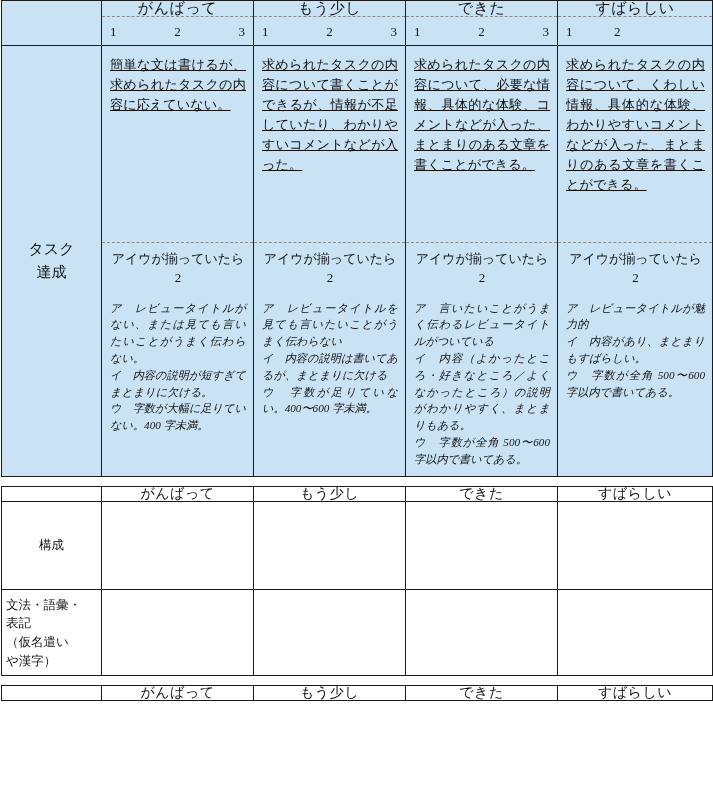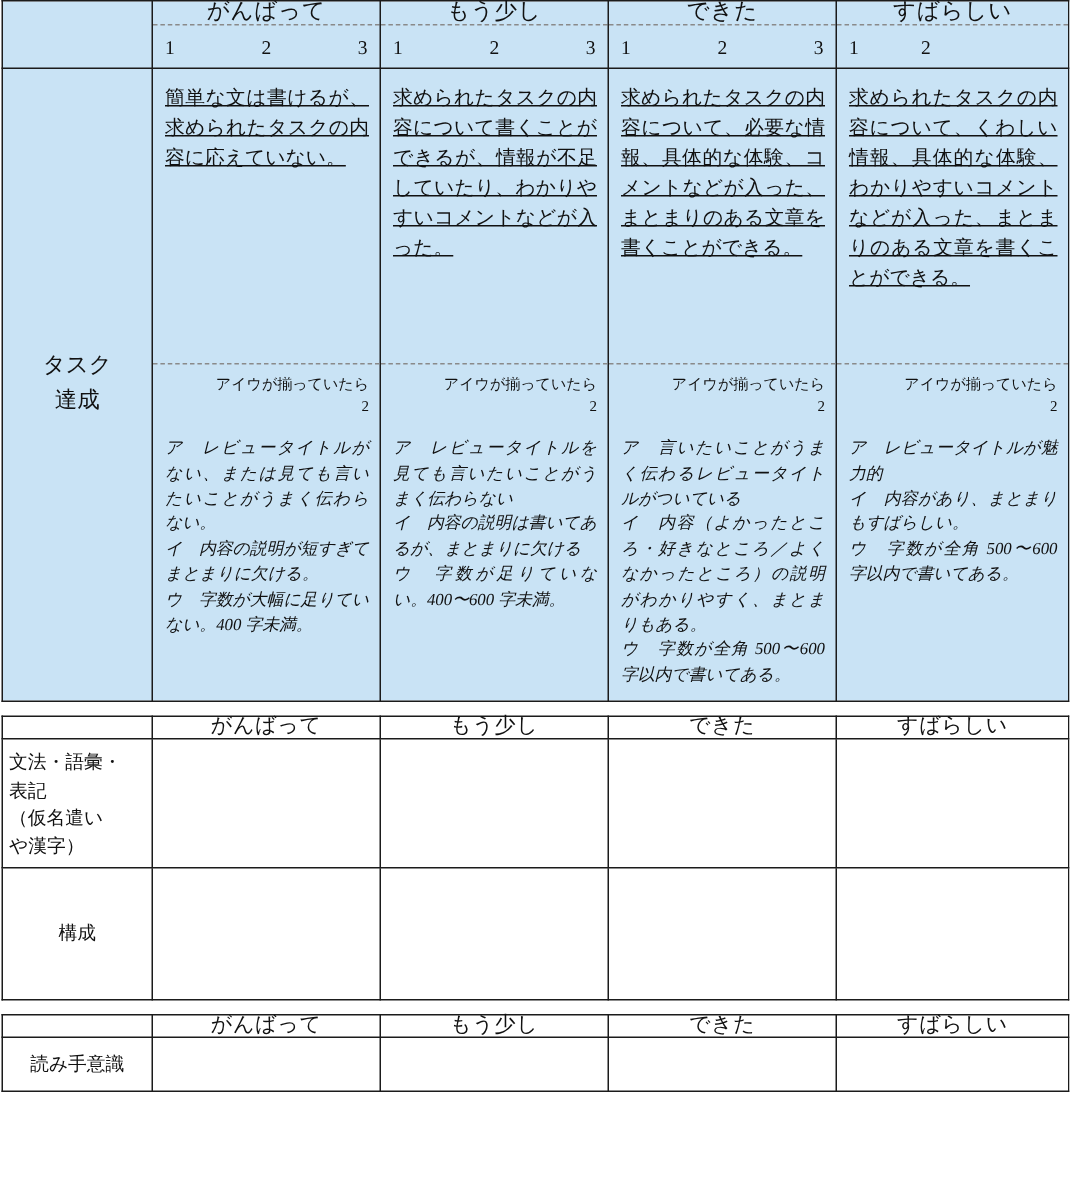--- a/index.html
+++ b/index.html
@@ -78,24 +78,24 @@
     line-height: 1.52;
     padding: 9px 7px 10px 8px;
     text-align: justify;
     text-justify: inter-character;
     flex: 0 0 auto;
     min-height: 196px;
     text-decoration: underline;
   }
   .crit-top {
     border-top: 1px dashed #8a8a8a;
-    font-size: 10px;
+    font-size: 13px;
     line-height: 1.45;
     padding: 7px 7px 6px 8px;
-    text-align: right;
+    text-align: center;
   }
   .crit-top .ln2 { display: block; }
   .crit-body {
     font-size: 11.2px;
     line-height: 1.5;
     padding: 6px 7px 8px 8px;
     text-align: justify;
     text-justify: inter-character;
     font-style: italic;
   }
@@ -263,38 +263,38 @@
     </colgroup>
     <tbody>
       <tr>
         <td></td>
         <td class="w-head">がんばって</td>
         <td class="w-head">もう少し</td>
         <td class="w-head">できた</td>
         <td class="w-head">すばらしい</td>
       </tr>
       <tr>
+        <td class="w-rowlabel w-cell-tall">構成</td>
+        <td class="w-cell-tall"></td>
+        <td class="w-cell-tall"></td>
+        <td class="w-cell-tall"></td>
+        <td class="w-cell-tall"></td>
+      </tr>
+      <tr>
         <td class="w-rowlabel small w-cell-tall2">
           <span>文法・語彙・</span><br>
           <span>表記</span><br>
           <span>（仮名遣い</span><br>
           <span>や漢字）</span>
         </td>
         <td class="w-cell-tall2"></td>
         <td class="w-cell-tall2"></td>
         <td class="w-cell-tall2"></td>
         <td class="w-cell-tall2"></td>
       </tr>
-      <tr>
-        <td class="w-rowlabel w-cell-tall">構成</td>
-        <td class="w-cell-tall"></td>
-        <td class="w-cell-tall"></td>
-        <td class="w-cell-tall"></td>
-        <td class="w-cell-tall"></td>
-      </tr>
     </tbody>
   </table>
 
   <div class="gap"></div>
 
   <table class="grid white">
     <colgroup>
       <col class="c-label">
         <col class="c-lvl">
         <col class="c-lvl">
@@ -302,23 +302,16 @@
         <col class="c-lvl4">
     </colgroup>
     <tbody>
       <tr>
         <td></td>
         <td class="w-head">がんばって</td>
         <td class="w-head">もう少し</td>
         <td class="w-head">できた</td>
         <td class="w-head">すばらしい</td>
       </tr>
-      <tr>
-        <td class="w-rowlabel w-cell-short">読み手意識</td>
-        <td class="w-cell-short"></td>
-        <td class="w-cell-short"></td>
-        <td class="w-cell-short"></td>
-        <td class="w-cell-short"></td>
-      </tr>
     </tbody>
   </table>
 
 </div>
 
 </body></html>

